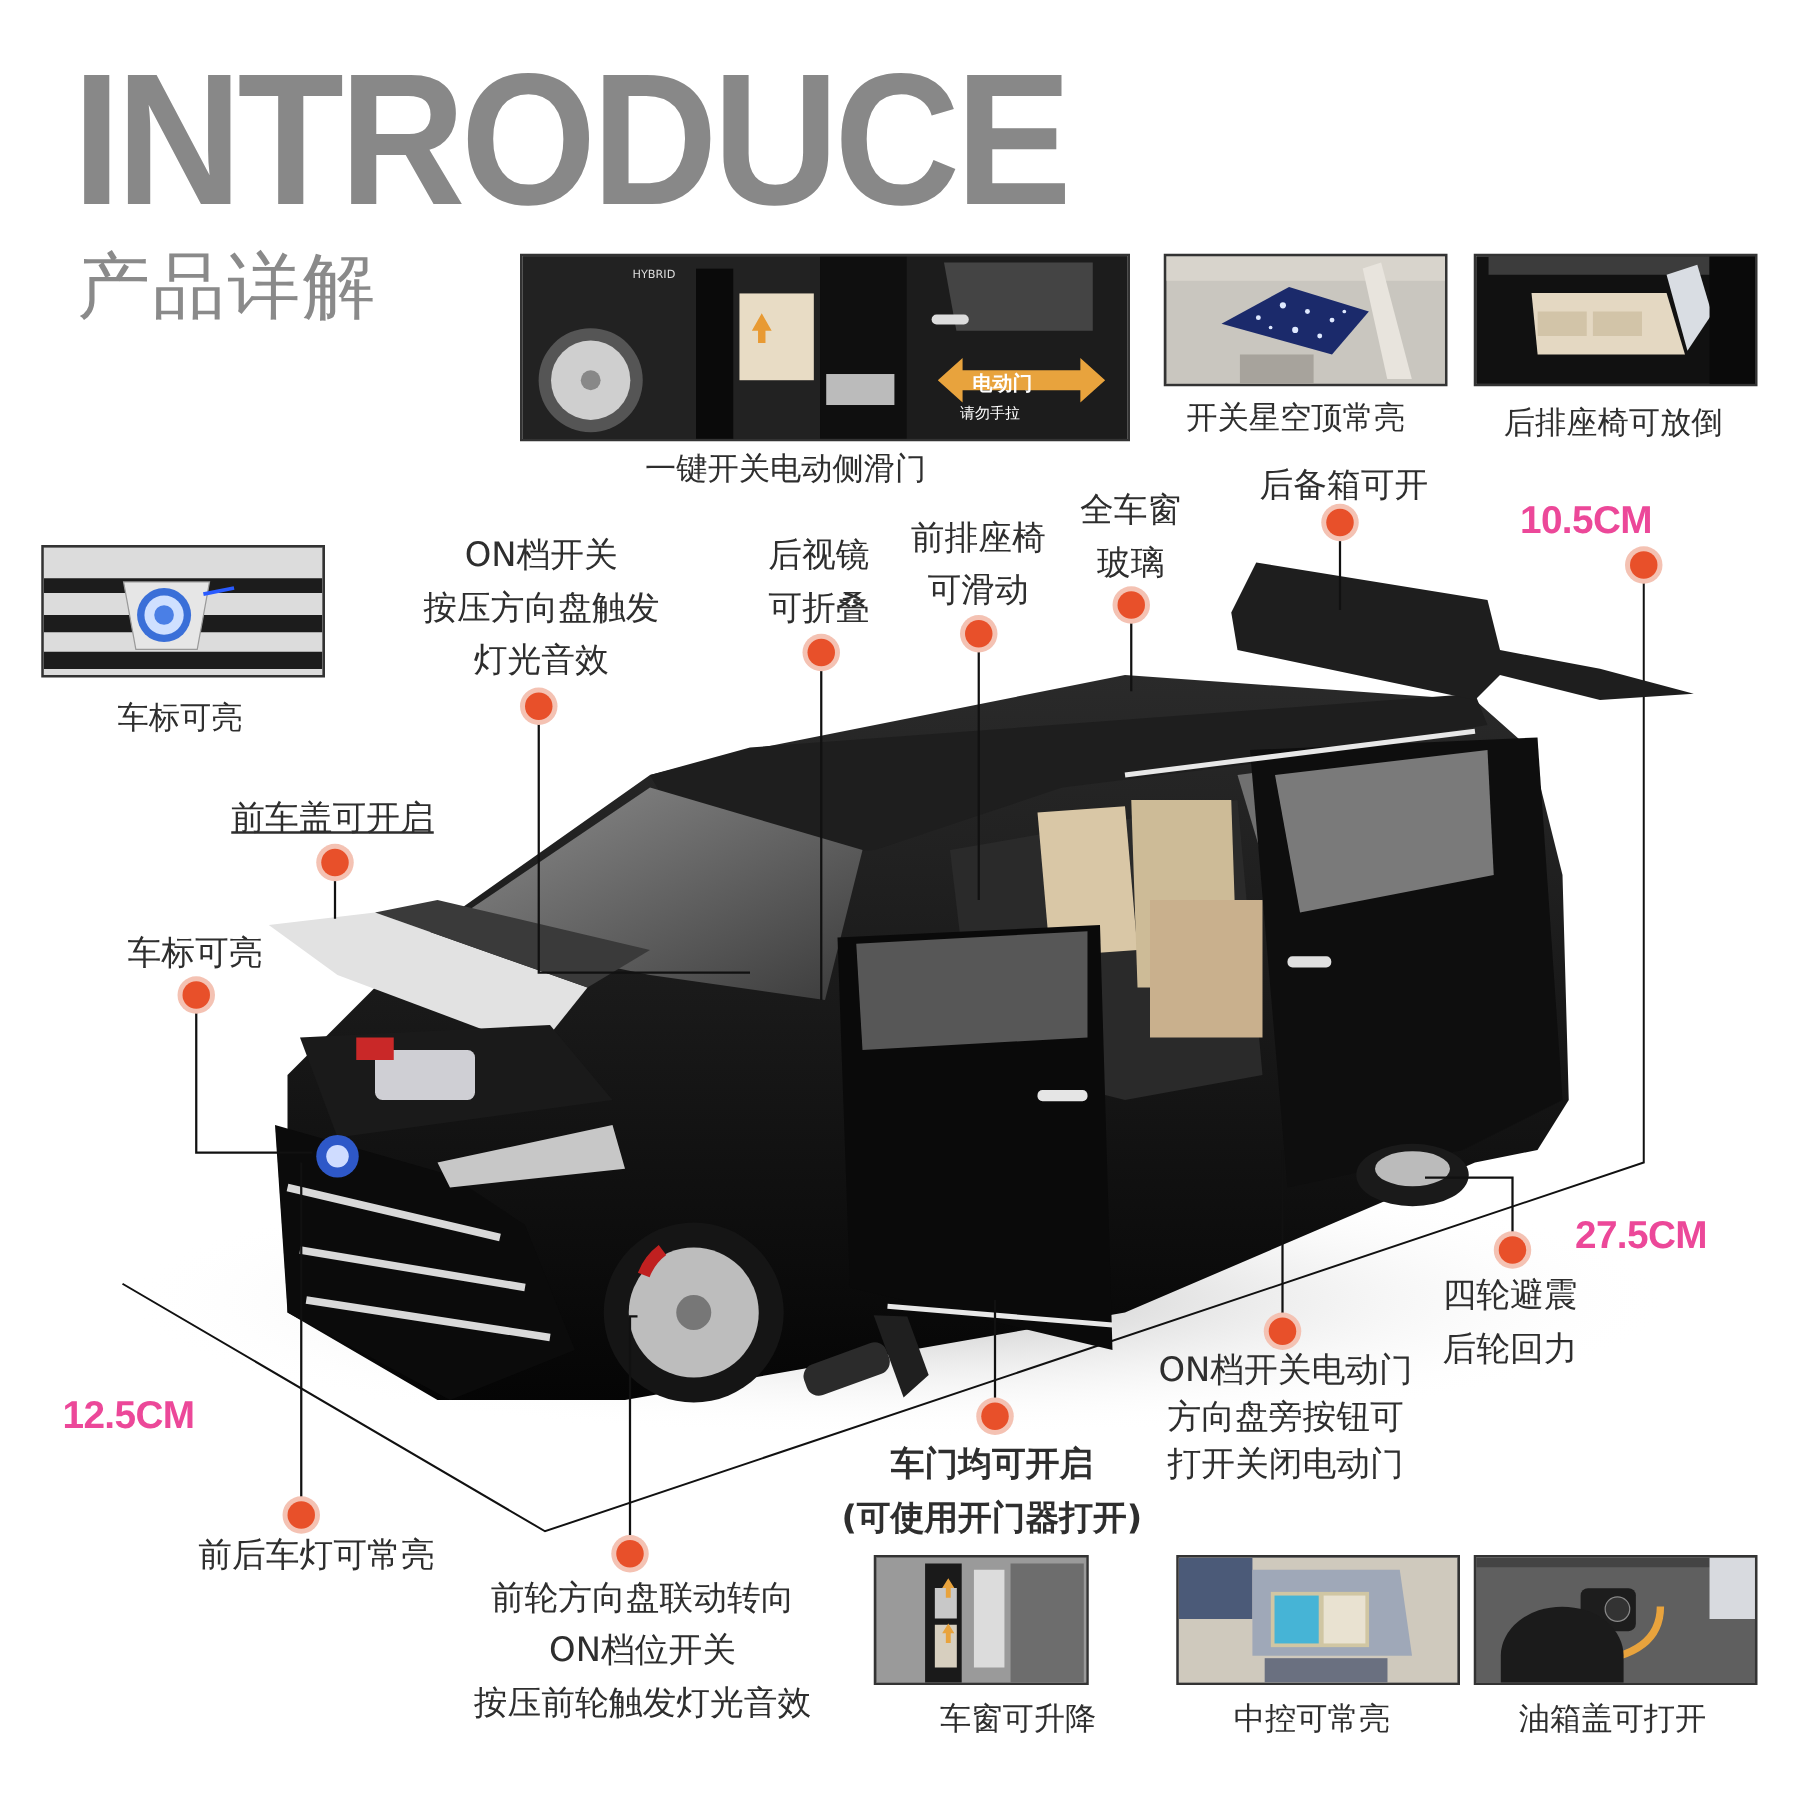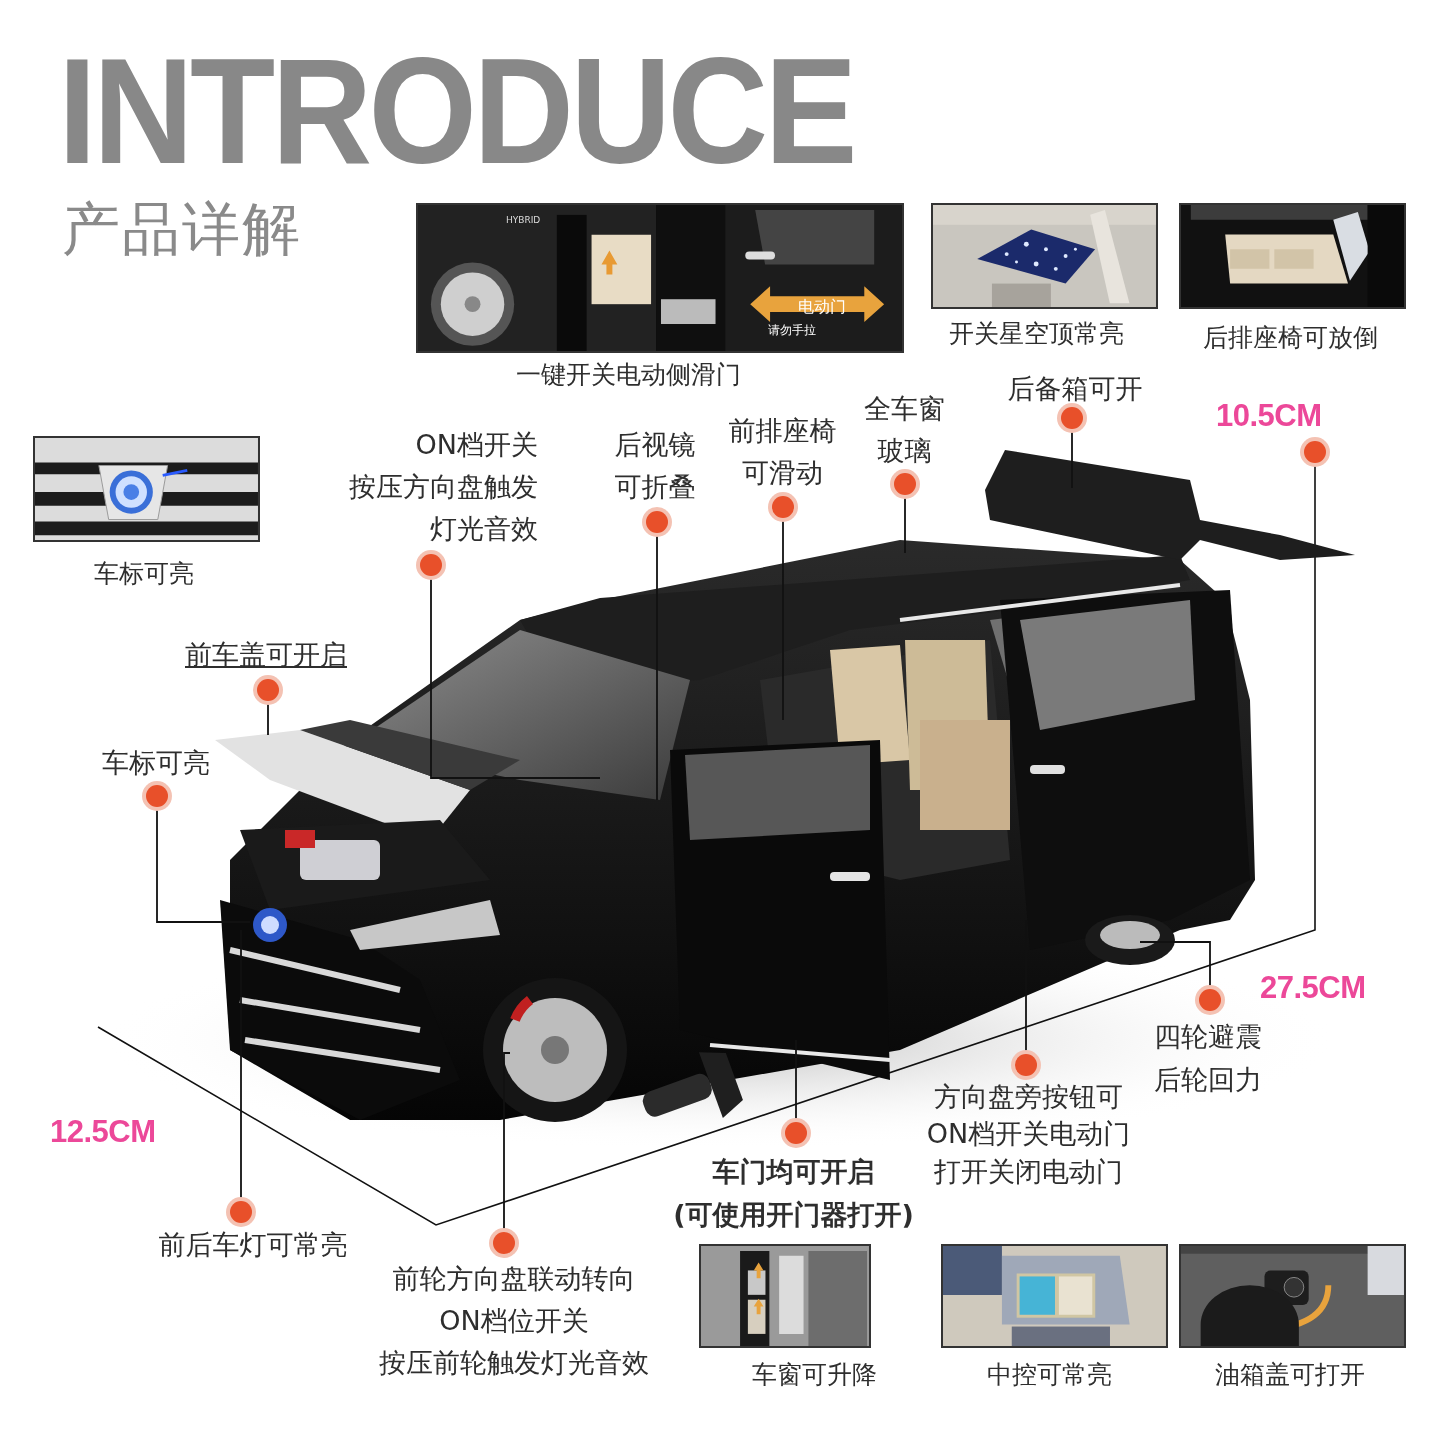--- a/index.html
+++ b/index.html
@@ -57,21 +57,21 @@
     <rect x="140" y="10" width="30" height="140" fill="#0a0a0a"></rect>
     <rect x="175" y="30" width="60" height="70" fill="#e8dcc5"></rect>
     <path d="M185 60 l8 -14 l8 14 h-5 v10 h-6 v-10z" fill="#e89a33"></path>
     <rect x="240" y="0" width="70" height="150" fill="#0f0f0f"></rect>
     <rect x="245" y="95" width="55" height="25" fill="#bbb"></rect>
     <rect x="310" y="0" width="178" height="150" fill="#1c1c1c"></rect>
     <path d="M340 5 h120 v55 h-110z" fill="#444"></path>
     <rect x="330" y="47" width="30" height="8" rx="4" fill="#ddd"></rect>
     <path d="M335 100 l20 -18 v10 h95 v-10 l20 18 l-20 18 v-10 h-95 v10z" fill="#e8a33d"></path>
   </svg>
-  <div class="abs" style="left:380px; top:92px; color:#fff; font-size:16px; font-weight:400;">
+  <div class="abs" style="left:360px; top:92px; color:#fff; font-size:16px; font-weight:700;">
     <span>电动门</span>
   </div>
   <div class="abs" style="left:350px; top:117px; color:#fff; font-size:12px;">
     <span>请勿手拉</span>
   </div>
   <div class="abs" style="left:52px; top:10px; color:#ddd; font-size:9px;margin-left:36px;">HYBRID</div>
 </div>
 <div class="caption" style="left:516px; top:360px;">一键开关电动侧滑门</div>
 
 <div class="thumb" style="left:931px; top:203px; width:227px; height:106px;">
@@ -240,21 +240,21 @@
     <line x1="268" y1="690" x2="268" y2="735"></line>
     <polyline points="157,796 157,922 250,922"></polyline>
     <line x1="241" y1="1210" x2="241" y2="930"></line>
     <polyline points="504,1243 504,1053 510,1053"></polyline>
     <line x1="796" y1="1133" x2="796" y2="1040"></line>
     <line x1="1026" y1="1063" x2="1026" y2="920"></line>
     <polyline points="1210,998 1210,942 1140,942"></polyline>
   </g>
 </svg>
 
-<div class="label" style="left:328px; top:424px; width:210px;text-align:right;">
+<div class="label" style="left:328px; top:424px; width:210px;">
   <div>ON档开关</div>
   <div>按压方向盘触发</div>
   <div>灯光音效</div>
 </div>
 <div class="dot" style="left:431px; top:565px;"></div>
 
 <div class="label" style="left:600px; top:424px; width:110px;">
   <div>后视镜</div>
   <div>可折叠</div>
 </div>
@@ -299,22 +299,22 @@
 </div>
 <div class="dot" style="left:504px; top:1243px;"></div>
 
 <div class="label" style="left:656px; top:1150px; width:275px; line-height:1.6;font-weight:bold;">
   <div>车门均可开启</div>
   <div>(可使用开门器打开)</div>
 </div>
 <div class="dot" style="left:796px; top:1133px;"></div>
 
 <div class="label" style="left:916px; top:1078px; width:225px; line-height:1.38;">
+  <div>ON档开关电动门</div>
   <div>方向盘旁按钮可</div>
-  <div>ON档开关电动门</div>
   <div>打开关闭电动门</div>
 </div>
 <div class="dot" style="left:1026px; top:1065px;"></div>
 
 <div class="label" style="left:1148px; top:1015px; width:120px; line-height:1.6;">
   <div>四轮避震</div>
   <div>后轮回力</div>
 </div>
 <div class="dot" style="left:1210px; top:1000px;"></div>
 

